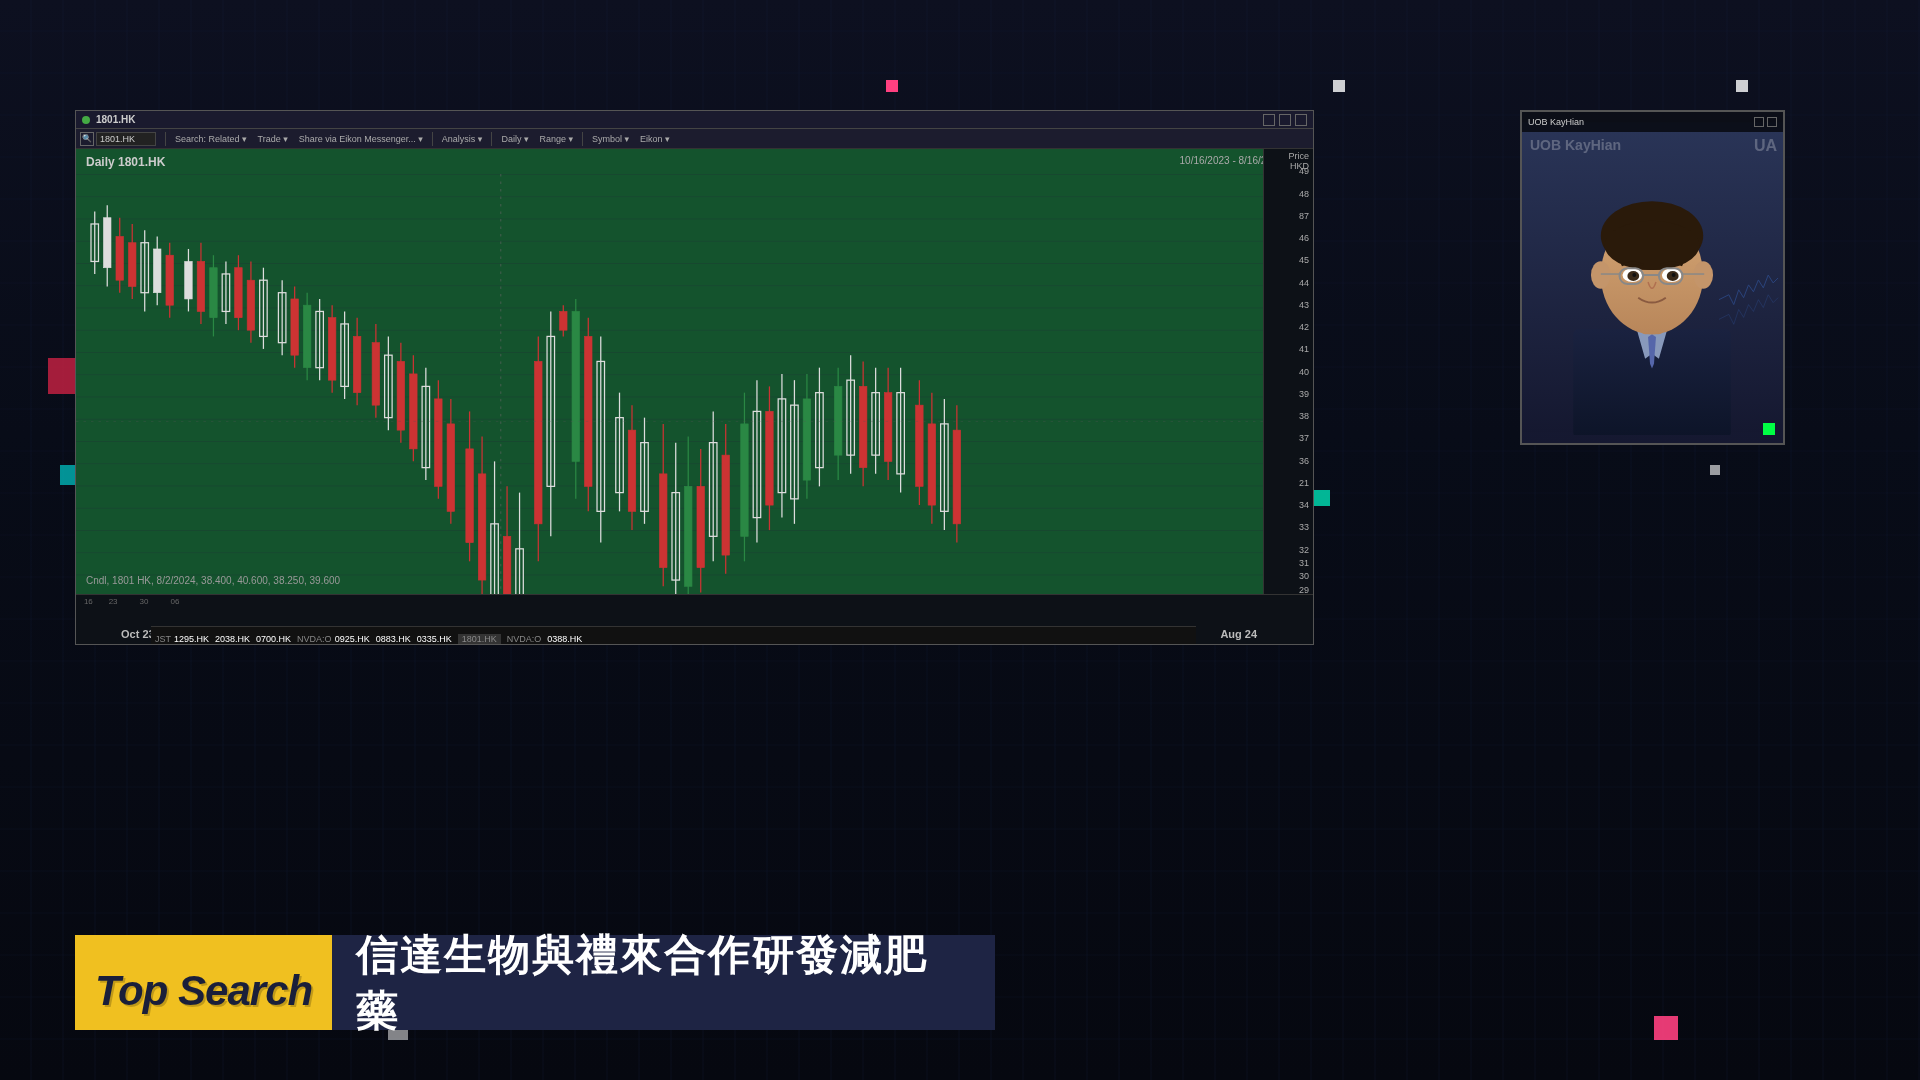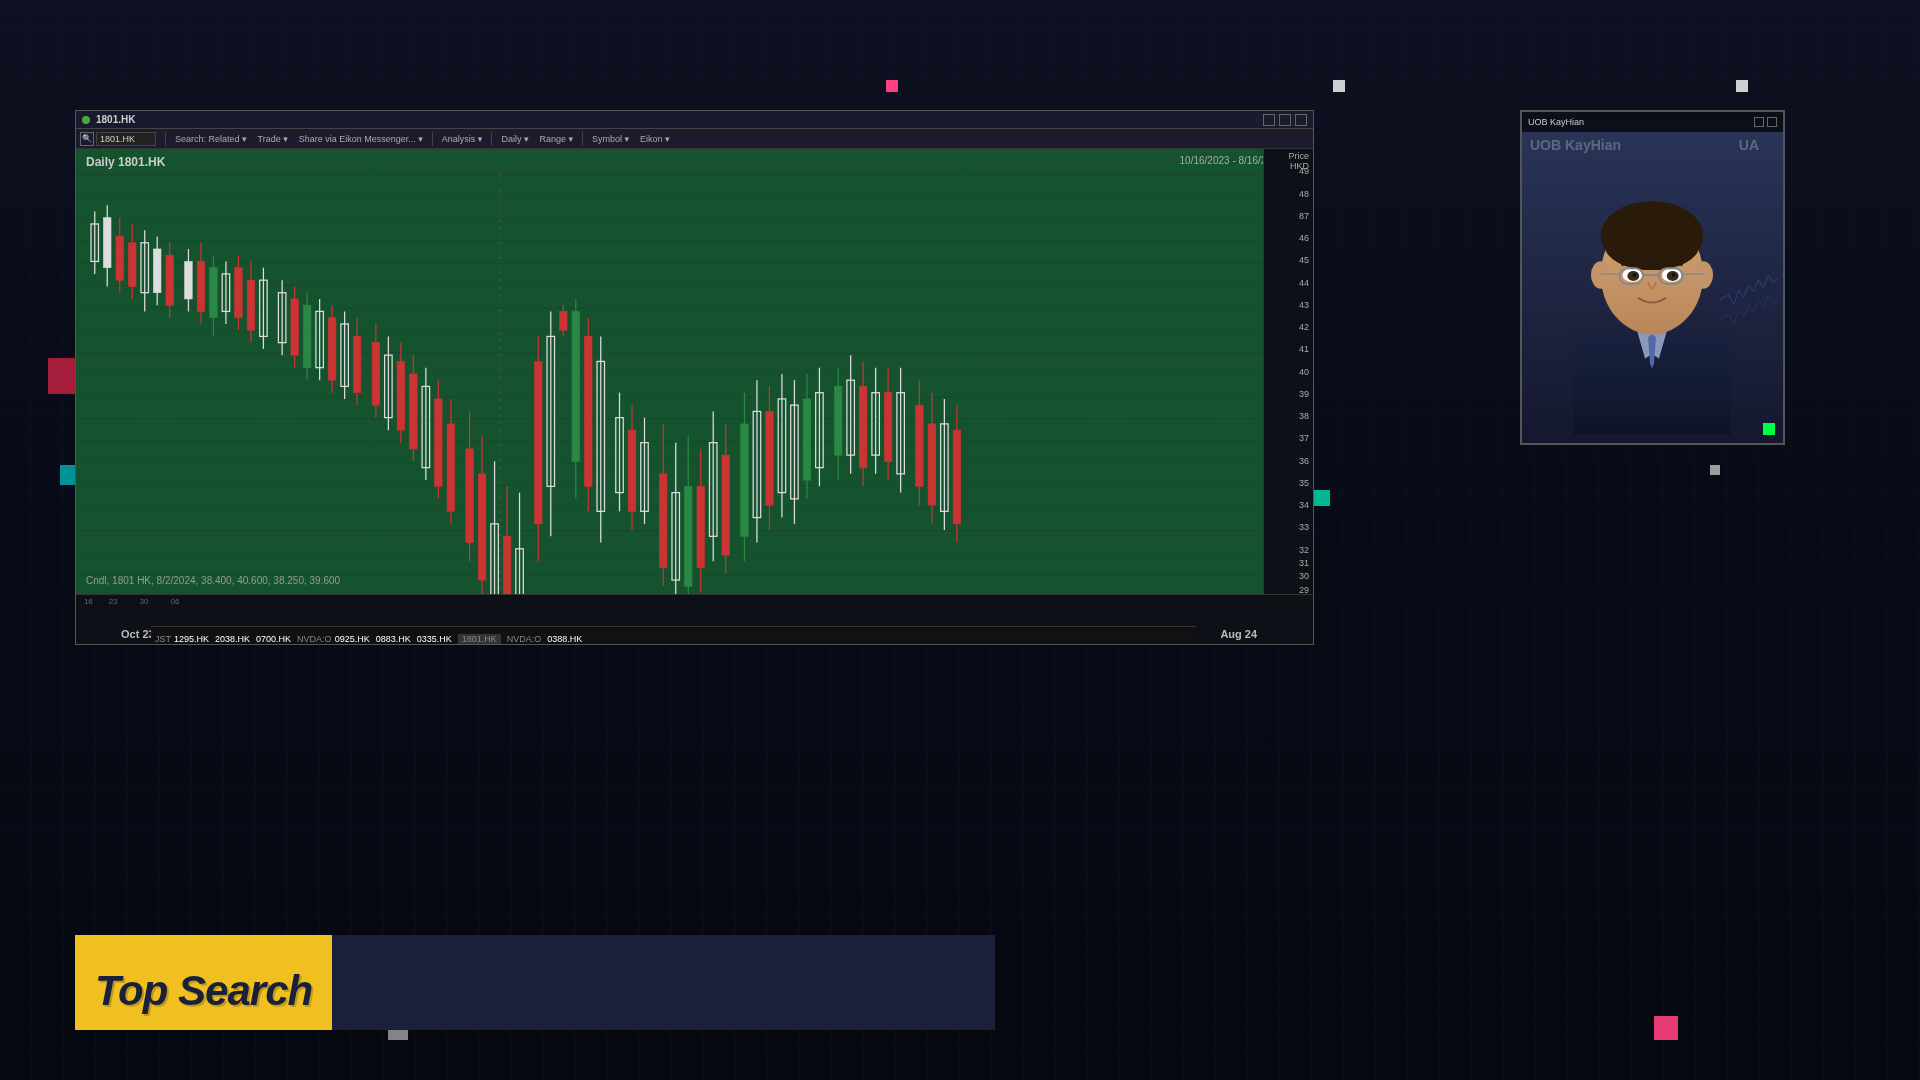--- a/index.html
+++ b/index.html
@@ -266,23 +266,23 @@
       left: 8px;
       color: rgba(255,255,255,0.25);
       font-size: 14px;
       font-weight: bold;
       z-index: 3;
     }
 
     .webcam-watermark-right {
       position: absolute;
       top: 25px;
-      right: 24px;
+      right: 6px;
       color: rgba(255,255,255,0.25);
-      font-size: 14px;
+      font-size: 16px;
       font-weight: bold;
       z-index: 3;
     }
 
     
     .webcam-indicator {
       position: absolute;
       bottom: 8px;
       right: 8px;
       width: 12px;
@@ -416,21 +416,21 @@
       <div class="price-label" style="top:25%;">45</div>
       <div class="price-label" style="top:30%;">44</div>
       <div class="price-label" style="top:35%;">43</div>
       <div class="price-label" style="top:40%;">42</div>
       <div class="price-label" style="top:45%;">41</div>
       <div class="price-label" style="top:50%;">40</div>
       <div class="price-label" style="top:55%;">39</div>
       <div class="price-label" style="top:60%;">38</div>
       <div class="price-label" style="top:65%;">37</div>
       <div class="price-label" style="top:70%;">36</div>
-      <div class="price-label" style="top:75%;">35</div>
+      <div class="price-label" style="top:75%;">21</div>
       <div class="price-label" style="top:80%;">34</div>
       <div class="price-label" style="top:85%;">33</div>
       <div class="price-label" style="top:90%;">32</div>
       <div class="price-label" style="top:93%;">31</div>
       <div class="price-label" style="top:96%;">30</div>
       <div class="price-label" style="top:99%;">29</div>
     </div>
 
     <svg style="position:absolute;top:25px;left:0;right:50px;bottom:0;width:calc(100% - 50px);height:100%;">
       <defs>
@@ -774,13 +774,16 @@
   <div class="webcam-watermark">UOB KayHian</div>
   <div class="webcam-watermark-right">UA</div>
 
   <div class="webcam-indicator"></div>
 </div>
 
 <div class="bottom-search-bar">
   <div class="search-label">
     <span class="search-label-text">Top Search</span>
   </div>
+  <div class="search-content">
+    <span class="search-text">信達生物與禮來合作研發減肥藥</span>
+  </div>
 </div>
 
 </body></html>

